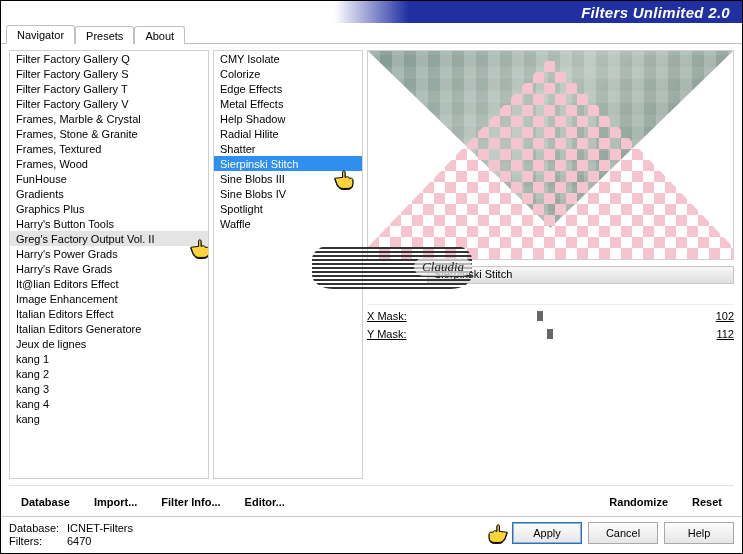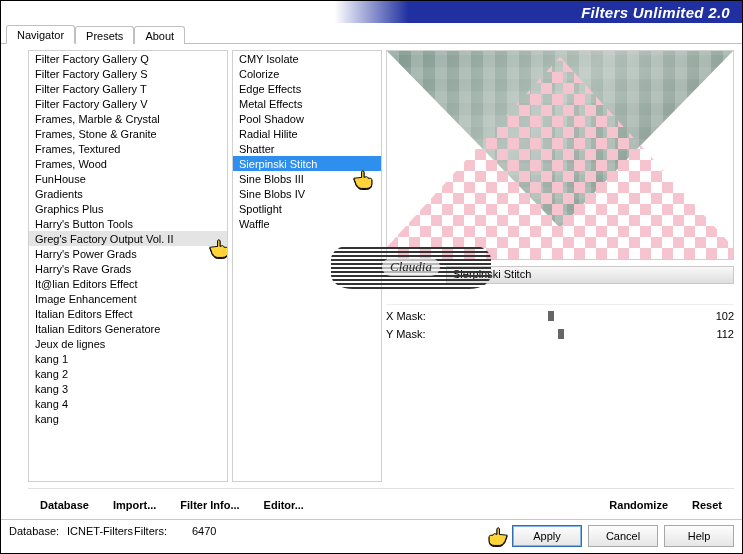--- a/index.html
+++ b/index.html
@@ -3,55 +3,55 @@
 <meta charset="utf-8">
 <style>
 *{box-sizing:border-box;margin:0;padding:0;font-family:"Segoe UI",Tahoma,Arial,sans-serif;font-size:11px;color:#000;}
 body{background:#fff;}
 .window{width:743px;height:554px;border:1px solid #000;background:#fff;position:relative;display:flex;flex-direction:column;}
 .titlebar{height:23px;background:linear-gradient(90deg,#fff 0%,#fff 45%,#2030a0 55%,#2030a0 100%);display:flex;align-items:center;justify-content:flex-end;padding-right:12px;}
 .titlebar .title{color:#fff;font-weight:bold;font-style:italic;font-size:15px;letter-spacing:0.3px;}
 .tabs{display:flex;gap:0;background:#fff;border-bottom:1px solid #c0c0c0;padding-left:5px;height:21px;align-items:flex-end;position:relative;margin-top:-1px;}
 .tab{padding:3px 10px 2px;border:1px solid #c0c0c0;border-bottom:none;border-radius:3px 3px 0 0;background:#fff;cursor:pointer;position:relative;top:1px;}
 .tab.active{border-bottom:1px solid #fff;z-index:2;}
-.body{flex:1;display:flex;flex-direction:column;padding:6px 8px 4px 8px;gap:4px;margin-left:19px;}
+.body{flex:1;display:flex;flex-direction:column;padding:6px 8px 4px 8px;gap:4px;}
 .cols{flex:1;display:flex;gap:4px;min-height:0;}
 .listpane{border:1px solid #d0d0d0;background:#fff;overflow:hidden;position:relative;}
 .list1{width:200px;}
 .list2{width:150px;}
 .scroll{overflow-y:auto;height:100%;}
 .scroll::-webkit-scrollbar{width:16px;}
 .scroll::-webkit-scrollbar-track{background:#f0f0f0;}
 .scroll::-webkit-scrollbar-thumb{background:#c8c8c8;border:1px solid #a0a0a0;}
 .li{padding:1.5px 6px;white-space:nowrap;cursor:pointer;}
 .li.sel{background:#e4e4e4;}
 .li.hl{background:#2f8fef;color:#fff;}
 .right{flex:1;display:flex;flex-direction:column;gap:4px;border:0;min-width:0;}
 .preview{height:210px;border:1px solid #d0d0d0;background:#fff;position:relative;overflow:hidden;}
 .checker{position:absolute;inset:0;background-image:linear-gradient(45deg,#f6c4cf 25%,transparent 25%),linear-gradient(-45deg,#f6c4cf 25%,transparent 25%),linear-gradient(45deg,transparent 75%,#f6c4cf 75%),linear-gradient(-45deg,transparent 75%,#f6c4cf 75%);background-size:22px 22px;background-position:0 0,0 11px,11px -11px,-11px 0;clip-path:polygon(0 0,100% 0,100% 5%,50% 85%,0 5%);transform:scaleY(-1);top:-30px;}
 .effect{position:absolute;inset:0;clip-path:polygon(0 0,100% 0,50% 85%);background:linear-gradient(135deg,#8aa098,#b7c4bd 40%,#6c847a);} 
 .effect::before{content:"";position:absolute;inset:0;background:repeating-linear-gradient(90deg,rgba(255,255,255,0.2) 0 12px,transparent 12px 24px),repeating-linear-gradient(0deg,rgba(0,0,0,0.08) 0 12px,transparent 12px 24px);mix-blend-mode:overlay;}
-.wm{position:absolute;left:-55px;top:195px;width:160px;height:44px;display:flex;align-items:center;justify-content:center;z-index:5;}
+.wm{position:absolute;left:-55px;top:195px;width:160px;height:44px;display:flex;align-items:center;justify-content:flex-end;z-index:5;}
 .wm .stripes{position:absolute;inset:0;background:repeating-linear-gradient(0deg,#333 0 2px,transparent 2px 4px);border-radius:22px/14px;}
 .wm .lbl{position:relative;font-style:italic;font-family:cursive;font-size:13px;color:#222;background:rgba(240,240,240,0.7);padding:1px 8px;border-radius:10px;}
 .namebar{display:flex;align-items:center;gap:6px;padding:2px 0 0 60px;}
 .namefield{flex:1;height:18px;background:linear-gradient(#f8f8f8,#dedede);border:1px solid #c8c8c8;padding:1px 6px;}
 .blank1{height:12px;}
 .params{display:flex;flex-direction:column;gap:0;border-top:1px solid #eee;padding-top:2px;}
-.prow{display:flex;align-items:center;gap:8px;height:18px;}
+.prow{display:flex;align-items:center;gap:8px;height:18px;text-decoration:underline;}
 .prow .plabel{width:58px;}
 .prow .track{flex:1;height:14px;position:relative;}
 .prow .tick{position:absolute;top:2px;width:6px;height:10px;background:#666;left:40%;}
 .prow .pval{width:34px;text-align:right;}
 .btns1{display:flex;gap:6px;border-top:1px solid #e0e0e0;padding-top:6px;margin-top:2px;}
 .btns1 .lgrp{display:flex;gap:0;}
 .btns1 .rgrp{margin-left:auto;display:flex;gap:0;}
 .tbtn{padding:4px 12px;background:none;border:none;cursor:pointer;font-weight:bold;}
 .footer{border-top:1px solid #c8c8c8;padding:5px 8px 6px;display:flex;align-items:flex-start;gap:18px;}
-.footinfo{display:flex;gap:1px;}
+.footinfo{display:flex;flex-direction:column;gap:1px;}
 .footinfo div{display:flex;gap:6px;}
 .footinfo .k{width:52px;}
 .btns2{margin-left:auto;display:flex;gap:6px;align-items:center;}
 .btn{min-width:70px;height:22px;border:1px solid #a8a8a8;background:linear-gradient(#fdfdfd,#e6e6e6);cursor:pointer;padding:0 10px;}
 .btn.primary{border:1px solid #2f6fb0;box-shadow:0 0 0 1px #7fb6e6 inset;}
 .hand{position:absolute;width:26px;height:22px;pointer-events:none;z-index:10;}
 .hand svg{width:100%;height:100%;filter:drop-shadow(0 1px 0 #000);}
 </style>
 </head>
 <body>
@@ -103,21 +103,21 @@
             </svg>
         </div>
       </div>
 
       <div class="listpane list2">
         <div class="scroll" id="fltlist">
             <div class="li">CMY Isolate</div>
             <div class="li">Colorize</div>
             <div class="li">Edge Effects</div>
             <div class="li">Metal Effects</div>
-            <div class="li">Pool Shadow</div>
+            <div class="li">Help Shadow</div>
             <div class="li">Radial Hilite</div>
             <div class="li">Shatter</div>
             <div class="li hl">Sierpinski Stitch</div>
             <div class="li">Sine Blobs III</div>
             <div class="li">Sine Blobs IV</div>
             <div class="li">Spotlight</div>
             <div class="li">Waffle</div>
           </div>
         <div class="hand" style="left:118px;top:117px">
           <svg viewBox="0 0 32 28">

